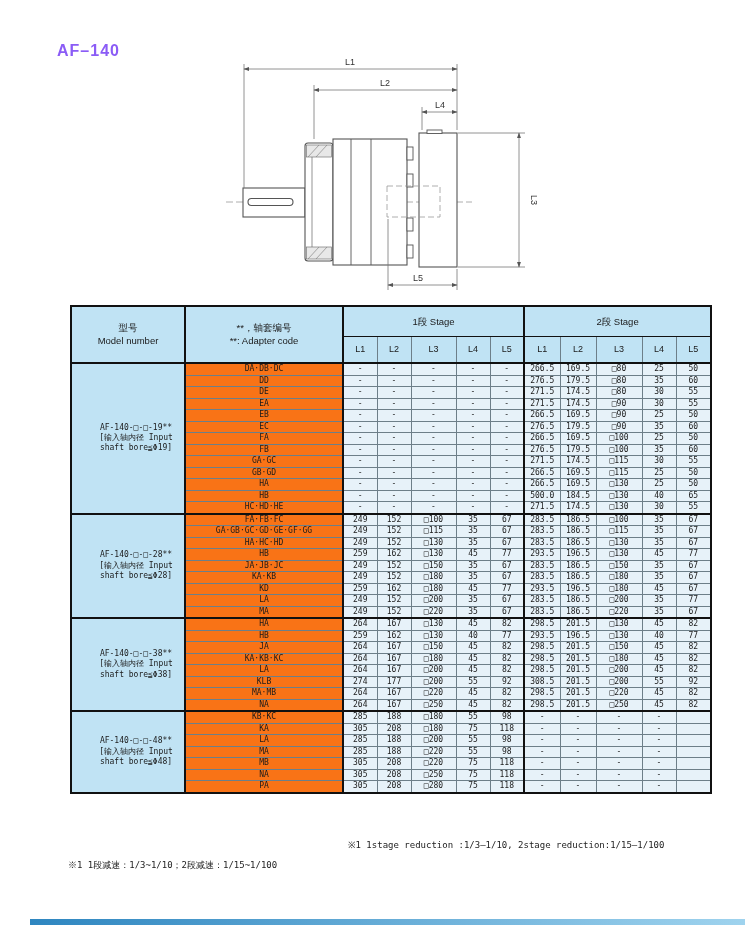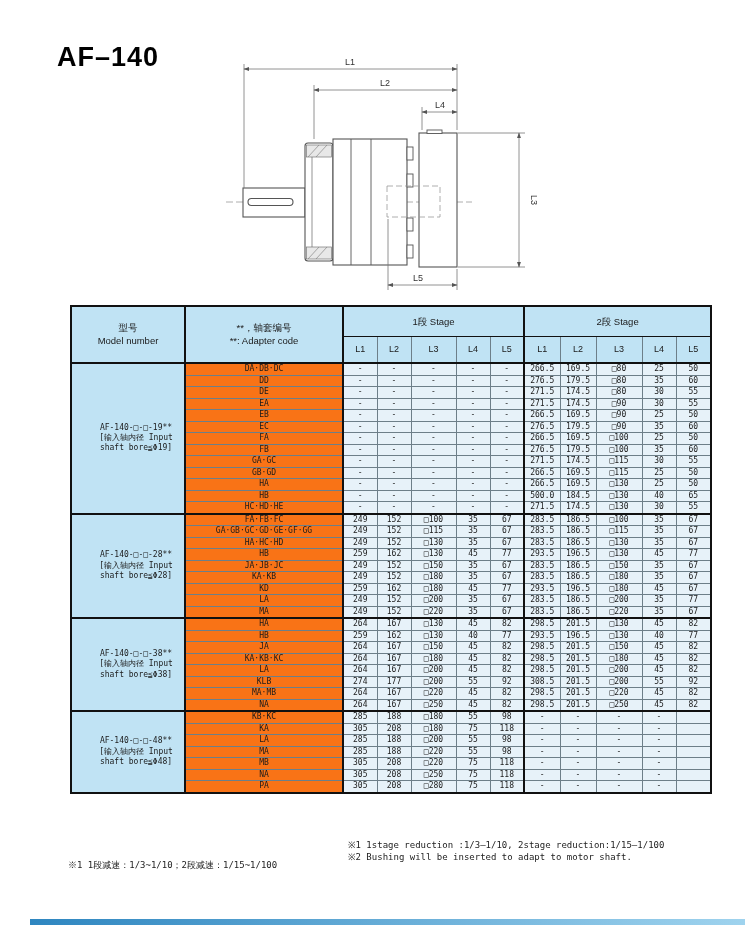--- a/index.html
+++ b/index.html
@@ -1,19 +1,19 @@
 <!DOCTYPE html>
 <html><head>
 <meta charset="utf-8">
 <style>
   html,body{margin:0;padding:0;background:#fff;}
   .page{position:relative;width:750px;height:927px;background:#ffffff;overflow:hidden;
         font-family:"Liberation Sans",sans-serif;color:#1a1a1a;}
-  .title{position:absolute;left:57px;top:42px;font-size:27px;font-weight:bold;
-         letter-spacing:1px;color:#000000;}
+  .title{position:absolute;left:57px;top:42px;font-size:16px;font-weight:bold;
+         letter-spacing:1px;color:#8b5cf6;}
   
   .drawing{position:absolute;left:220px;top:55px;width:320px;height:250px;}
   
   .spec-table{position:absolute;left:70px;top:305px;width:640px;border-collapse:collapse;
               table-layout:fixed;border:2px solid #111;}
   .spec-table th,.spec-table td{border:1px solid #6d7f89;padding:0;line-height:1.05;
               text-align:center;vertical-align:middle;overflow:hidden;white-space:nowrap;}
   .spec-table thead th{background:#c0e3f4;font-weight:normal;font-size:9.5px;}
   .spec-table thead tr.top-hrow th{height:29px;}
   .spec-table thead tr.sub-hrow th{height:25px;font-size:9px;}
@@ -670,18 +670,17 @@
         </tr>
       </tbody>
   </table>
 
   <div class="footnotes">
     <div class="fn-col fn-left">
       <div class="fn-line">※1 1段减速：1/3~1/10；2段减速：1/15~1/100</div>
     </div>
     <div class="fn-col fn-right">
       <div class="fn-line">※1 1stage reduction :1/3—1/10, 2stage reduction:1/15—1/100</div>
-      <div class="fn-line">※2 Bushing will be inserted to adapt to motor shaft.</div>
     </div>
   </div>
 
   <div class="bottom-bar"></div>
 </div>
 
 </body></html>

